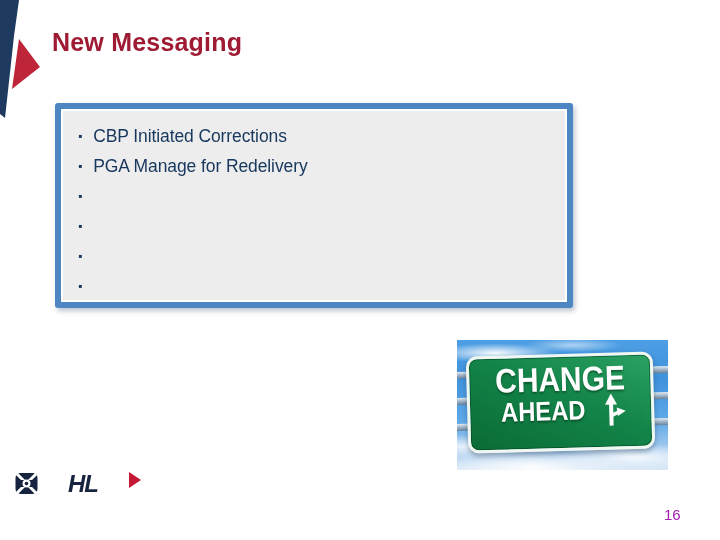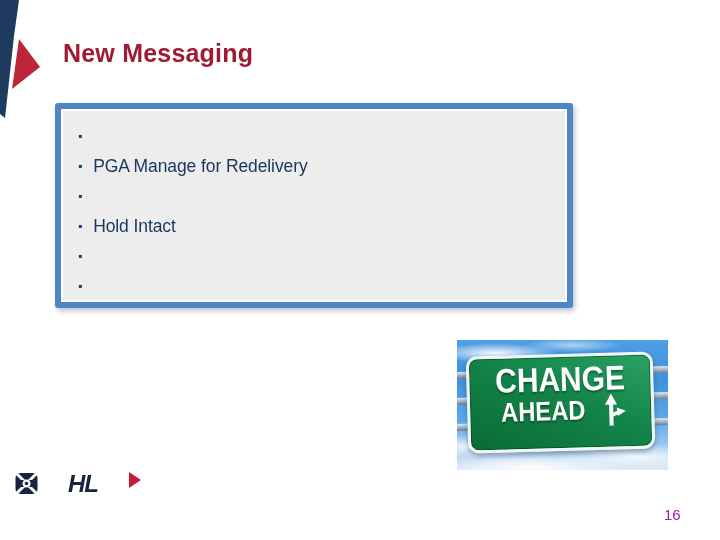--- a/index.html
+++ b/index.html
@@ -4,21 +4,21 @@
 <style>
   html,body{margin:0;padding:0;background:#888;}
   .slide{
     position:relative;width:720px;height:540px;background:#ffffff;
     overflow:hidden;font-family:"Liberation Sans",sans-serif;
   }
   
   .corner-art{position:absolute;left:0;top:0;width:60px;height:126px;}
   
   .slide-title{
-    position:absolute;left:50px;top:26px;margin:13px;
+    position:absolute;left:50px;top:26px;margin:2px;
     font-size:25px;font-weight:bold;color:#9E1B33;letter-spacing:0.2px;
   }
   
   .content-box{
     position:absolute;left:55px;top:103px;width:518px;height:205px;
     box-sizing:border-box;border:6px solid #4E86C4;border-radius:3px;
     background:#EDEDED;
     box-shadow:inset 0 0 0 2px #ffffff, 2px 3px 5px rgba(110,125,150,0.45);
   }
   .content-box ul{
@@ -98,31 +98,31 @@
     <polygon points="0,0 19,0 14,36 5,118 0,114" fill="#1E3A5F"></polygon>
     <polygon points="19,39 40,67 12,89" fill="#BE2539"></polygon>
   </svg>
 
   <h1 class="slide-title">New Messaging</h1>
 
   <div class="content-box">
     <ul>
       <li>
         <span class="bullet-marker">▪</span>
+        <span>CBP Initiated Corrections</span>
       </li>
       <li>
         <span class="bullet-marker">▪</span>
         <span>PGA Manage for Redelivery</span>
       </li>
       <li>
         <span class="bullet-marker">▪</span>
       </li>
       <li>
         <span class="bullet-marker">▪</span>
-        <span>Hold Intact</span>
       </li>
       <li>
         <span class="bullet-marker">▪</span>
       </li>
       <li>
         <span class="bullet-marker">▪</span>
       </li>
     </ul>
   </div>
 

